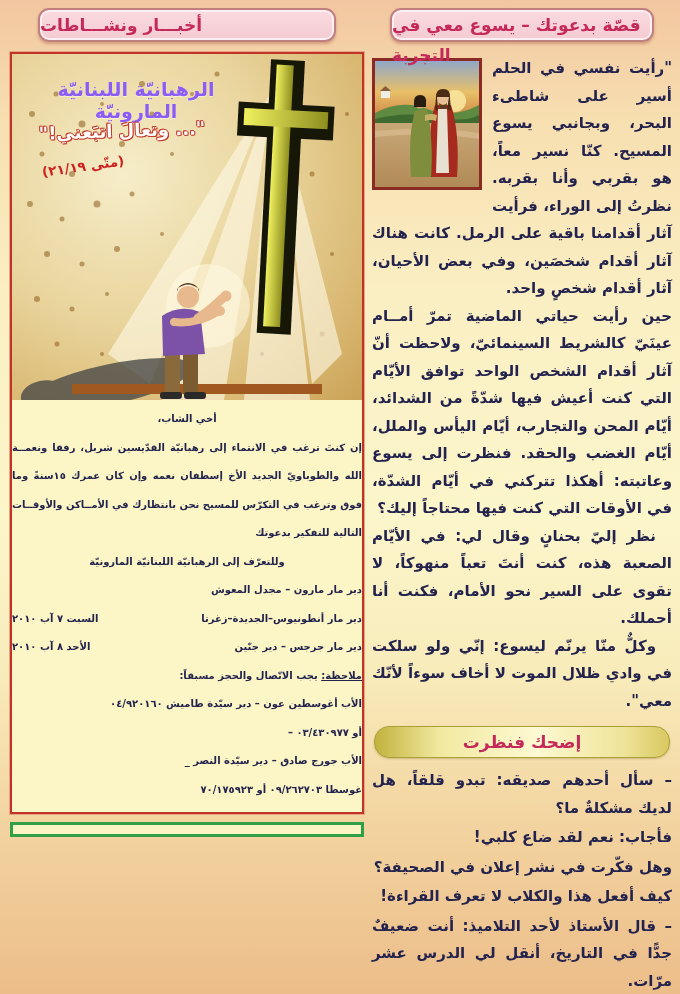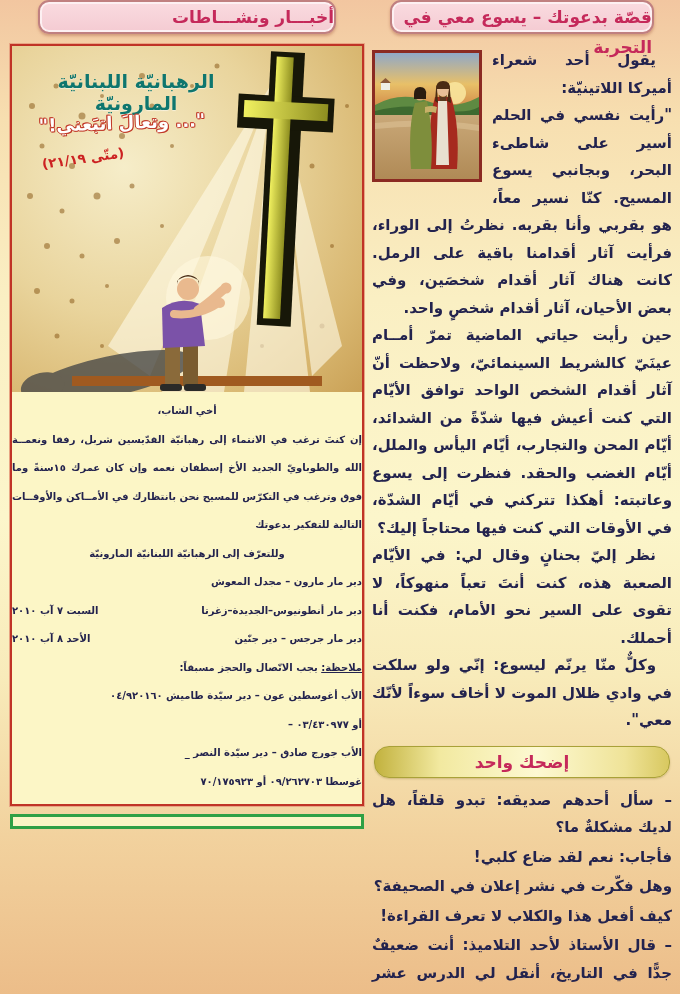--- a/index.html
+++ b/index.html
@@ -4,22 +4,22 @@
 <style>
   html,body{margin:0;padding:0;}
   #page{
     position:relative; width:680px; height:994px; overflow:hidden;
     background:linear-gradient(180deg,#F2C6A0 0%,#F7DFB0 12%,#FAEFC3 30%,#FCF6CB 52%,#F8EBBA 68%,#F2D29E 84%,#ECBD89 100%);
     font-family:"DejaVu Sans",sans-serif; font-weight:bold; color:#23234E;
   }
   .col-right{position:absolute; right:8px; top:0; width:300px;}
   .col-left{position:absolute; left:10px; top:0; width:354px;}
   .pill{
-    height:30px; line-height:30px; border-radius:11px; text-align:right;
-    color:#C5295A; font-size:17px; margin:0 auto 0;
+    height:30px; line-height:30px; border-radius:11px; text-align:left;
+    color:#C5295A; font-size:17px; margin:8px auto 0;
     background:linear-gradient(180deg,#FADBE0,#F4CBD2);
     border:2px solid #C08080;
     box-shadow:inset 0 0 0 2px #FDF0F2, 0 2px 3px rgba(150,60,40,.35);
   }
   .col-right .pill{width:260px;}
   .col-left .pill{width:294px;}
 
   
   .story{margin-top:13px; direction:rtl; text-align:justify; font-size:15px; line-height:27.5px;}
   .story p{margin:0;}
@@ -39,21 +39,21 @@
 
   
   .red-box{
     margin-top:10px; border:2px solid #C03326; background:#FCF6C6;
     box-shadow:0 0 0 1px #E8A584;
   }
   .artwork{position:relative; width:100%; height:346px; overflow:hidden;}
   .artwork svg{display:block;}
   .poster-title{
     position:absolute; top:24px; left:14px; width:220px; text-align:center;
-    color:#0f766e; font-size:19px; text-shadow:0 1px 1px rgba(255,255,255,.5);
+    color:#8b5cf6; font-size:19px; text-shadow:0 1px 1px rgba(255,255,255,.5);
   }
   .poster-quote{
     position:absolute; top:66px; left:4px; width:212px; text-align:center;
     color:#FFFFFF; font-size:18px; transform:rotate(-2deg);
     text-shadow:1px 0 #C23B2A,-1px 0 #C23B2A,0 1px #C23B2A,0 -1px #C23B2A,1px 1px #C23B2A,-1px -1px #C23B2A;
   }
   .poster-verse{
     position:absolute; top:104px; left:16px; width:110px; text-align:center;
     color:#CC2222; font-size:13.5px; transform:rotate(-8deg);
   }
@@ -104,28 +104,27 @@
           <circle cx="68" cy="37" r="6.5" fill="#E8C098"></circle>
           <path d="M61,36 Q61,28 68,28 Q76,28 75,37 L76,50 L72,48 L74,36 L62,36 L63,50 L60,48 Z" fill="#4A2C14"></path>
           <path d="M64,42 Q68,46 72,42 L71,48 L65,48 Z" fill="#5A3A20"></path>
           <path d="M40,50 C35,66 34,90 36,116 L56,116 C58,92 56,66 52,48 Z" fill="#7E8E3C"></path>
           <circle cx="45" cy="42" r="5.5" fill="#D8A878"></circle>
           <path d="M39,41 Q39,34 45,34 Q52,34 51,42 L51,46 L39,46 Z" fill="#2A1C10"></path>
           <path d="M50,54 Q57,52 62,54 L61,60 Q55,58 50,60 Z" fill="#C8B068"></path>
         </svg>
       </div>
 
-      <p class="indent">يقول أحد شعراء أميركا اللاتينيّة:</p>
       <p>"رأيت نفسي في الحلم أسير على شاطىء البحر، وبجانبي يسوع المسيح. كنّا نسير معاً، هو بقربي وأنا بقربه. نظرتُ إلى الوراء، فرأيت آثار أقدامنا باقية على الرمل. كانت هناك آثار أقدام شخصَين، وفي بعض الأحيان، آثار أقدام شخصٍ واحد.</p>
       <p>حين رأيت حياتي الماضية تمرّ أمــام عينَيّ كالشريط السينمائيّ، ولاحظت أنّ آثار أقدام الشخص الواحد توافق الأيّام التي كنت أعيش فيها شدّةً من الشدائد، أيّام المحن والتجارب، أيّام اليأس والملل، أيّام الغضب والحقد. فنظرت إلى يسوع وعاتبته: أهكذا تتركني في أيّام الشدّة، في الأوقات التي كنت فيها محتاجاً إليك؟</p>
       <p class="indent">نظر إليّ بحنانٍ وقال لي: في الأيّام الصعبة هذه، كنت أنتَ تعباً منهوكاً، لا تقوى على السير نحو الأمام، فكنت أنا أحملك.</p>
       <p class="indent">وكلٌّ منّا يرنّم ليسوع: إنّي ولو سلكت في وادي ظلال الموت لا أخاف سوءاً لأنّك معي".</p>
     </div>
 
-    <div class="laugh-pill">إضحك واحد</div>
+    <div class="laugh-pill">إضحك فنظرت</div>
 
     <div class="jokes">
       <p>– سأل أحدهم صديقه: تبدو قلقاً، هل لديك مشكلةٌ ما؟</p>
       <p>فأجاب: نعم لقد ضاع كلبي!</p>
       <p>وهل فكّرت في نشر إعلان في الصحيفة؟</p>
       <p>كيف أفعل هذا والكلاب لا تعرف القراءة!</p>
       <p>– قال الأستاذ لأحد التلاميذ: أنت ضعيفٌ جدًّا في التاريخ، أنقل لي الدرس عشر مرّات.</p>
 
     </div>
   </div>

